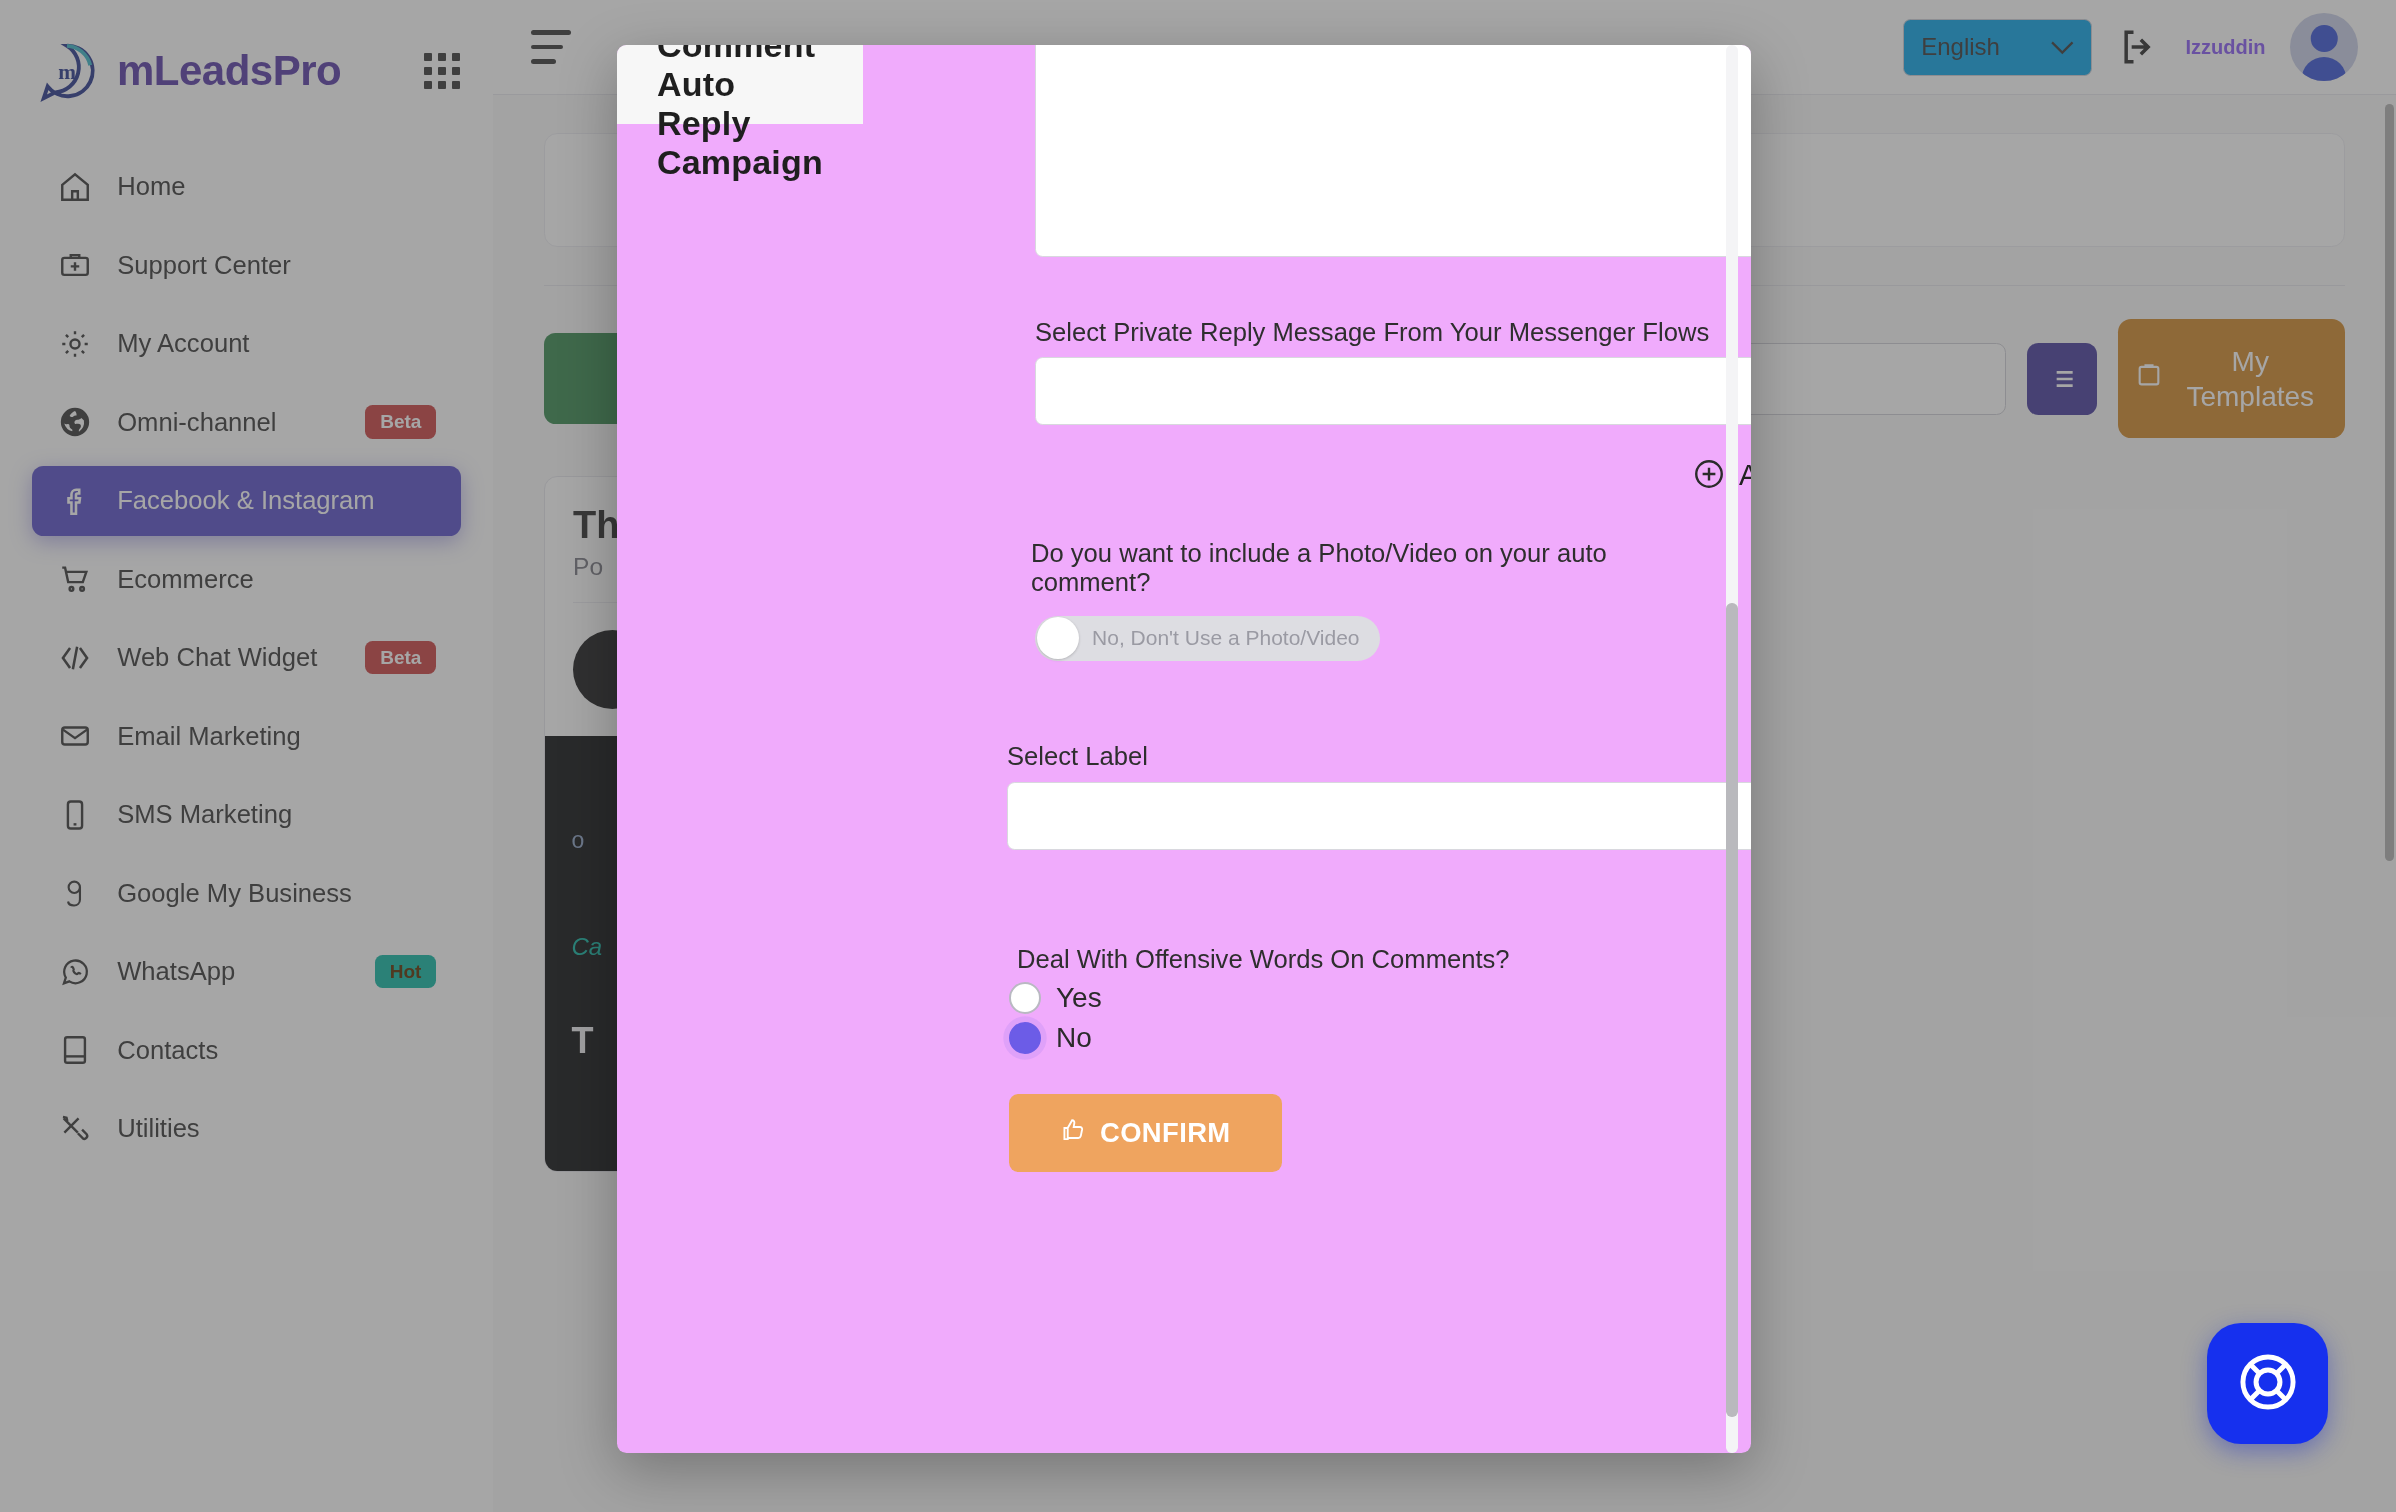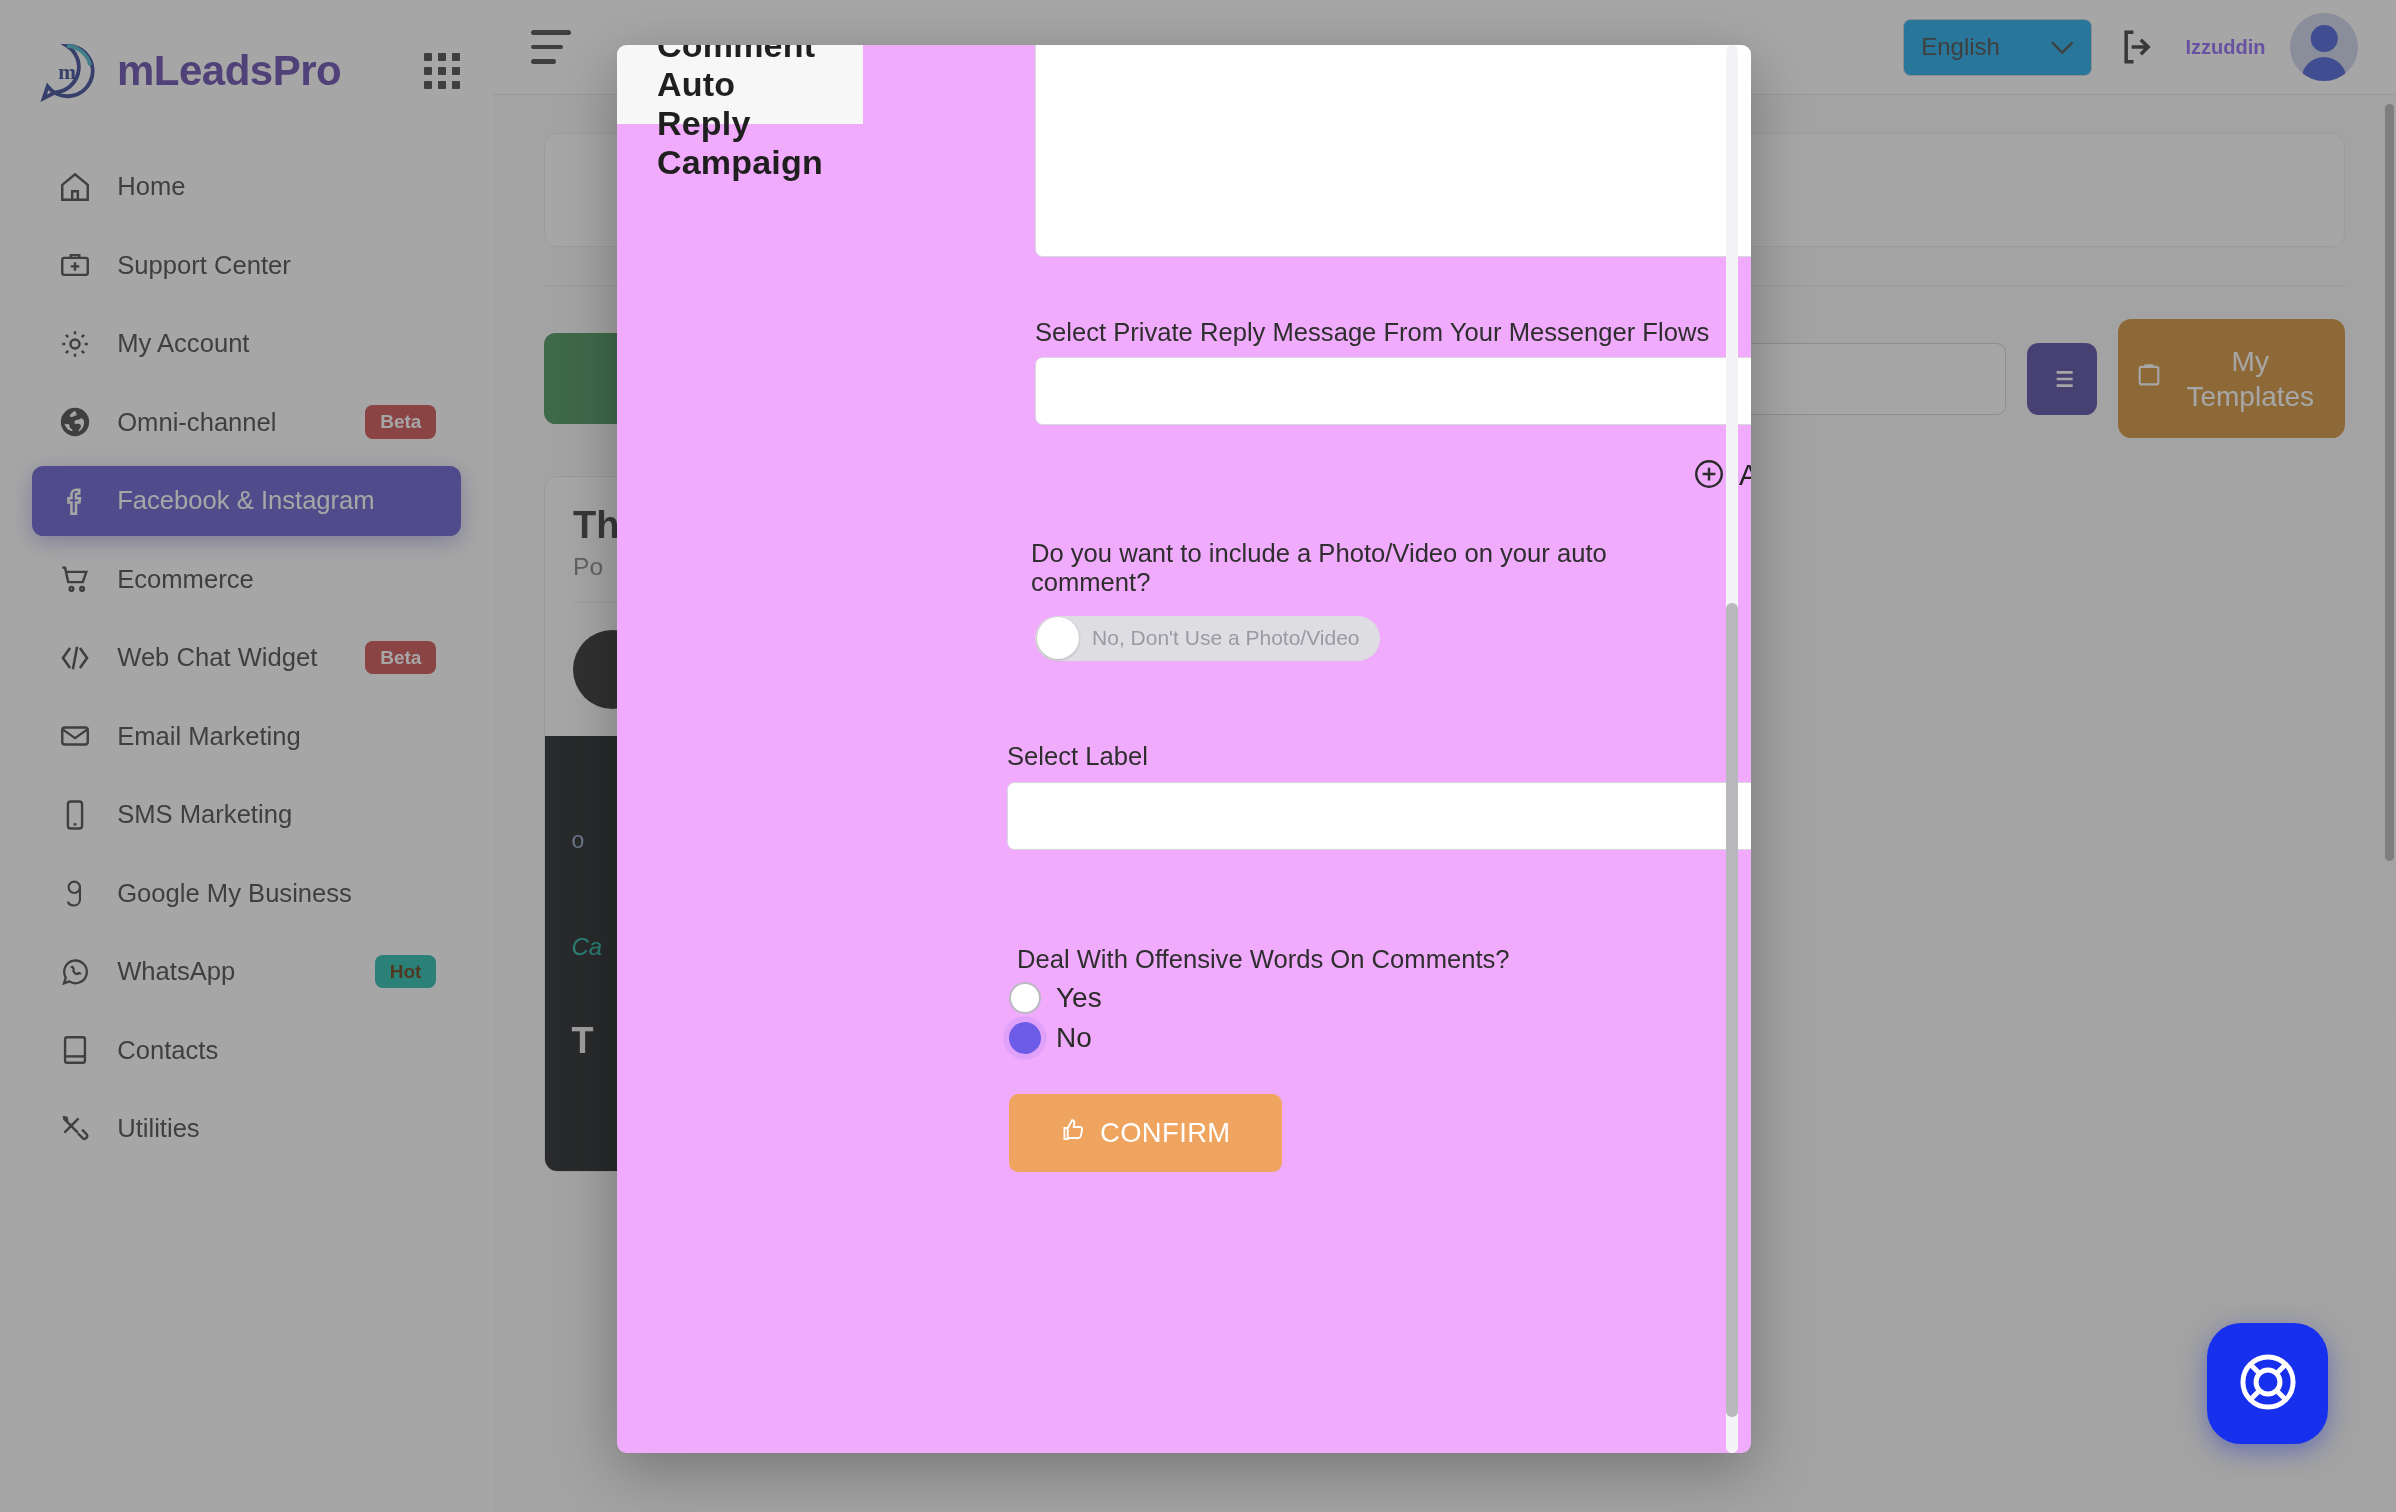--- a/index.html
+++ b/index.html
@@ -239,21 +239,21 @@
   }
   .radio.on { background:#6c5ce7; border-color:#6c5ce7; box-shadow: 0 0 0 5.7px rgba(108,92,231,.12); }
   .radio-lbl { font-size: 28px; color:#2b2b2b; }
 
   .actions { display:flex; margin-left: 106px; margin-top: 40px; gap: 218px; }
   .btn {
     height: 78px; border-radius: 9.5px; color:#fff;
     display:flex; align-items:center; justify-content:center;
     font-size: 27.4px; gap: 13.2px; letter-spacing: 0.4px;
   }
-  .btn-confirm { width: 273px; background:#efa45f; }
+  .btn-confirm { width: 273px; background:#efa45f;font-weight:bold; }
   .btn-save { width: 401px; background:#6c5ce7; }
 
   .modal-scrollbar {
     position:absolute; right: 13.2px; top: 0; width: 11.4px; height: 100%;
   }
   .modal-scrollbar .track { position:absolute; inset:0; background:#f4f4f6; border-radius: 5.7px; }
   .modal-scrollbar .thumb {
     position:absolute; left:0; width:11.4px; top: 558px; height: 814px;
     background:#b9b9bd; border-radius: 5.7px;
   }

